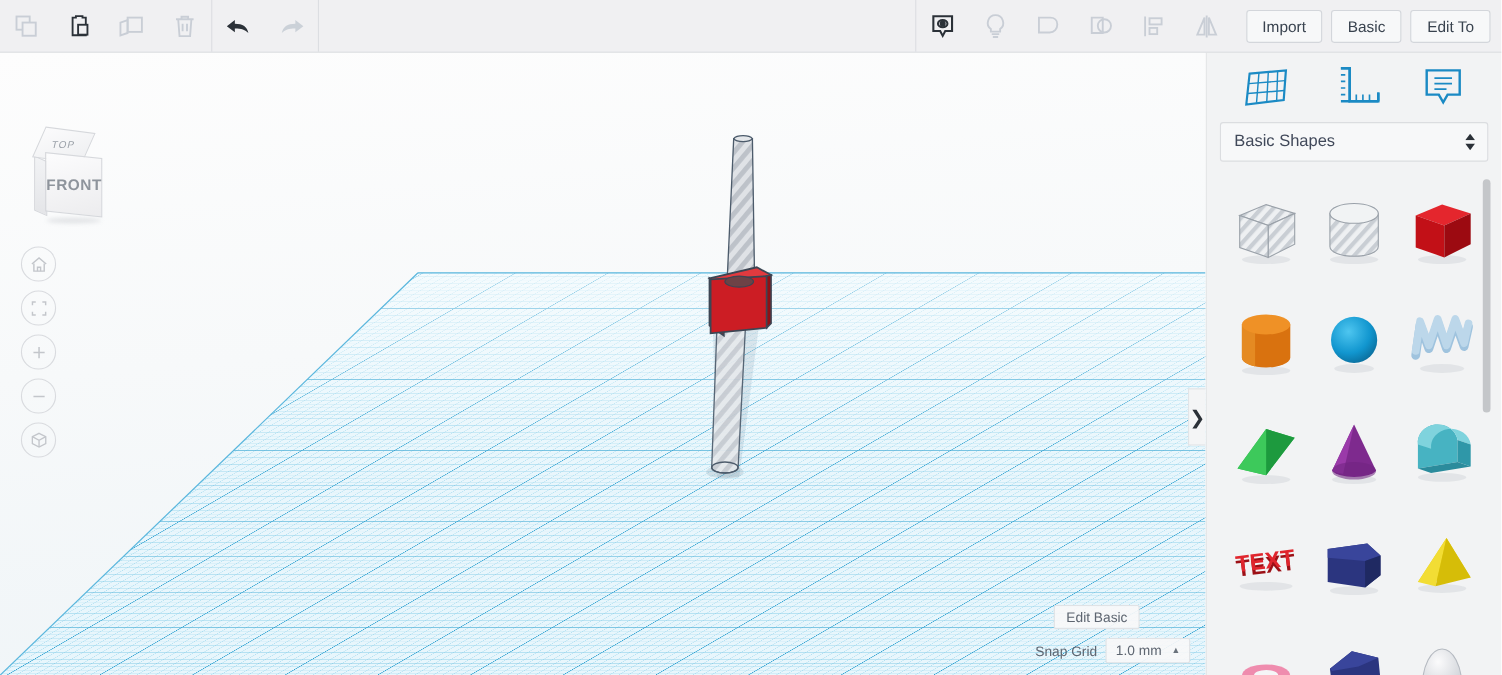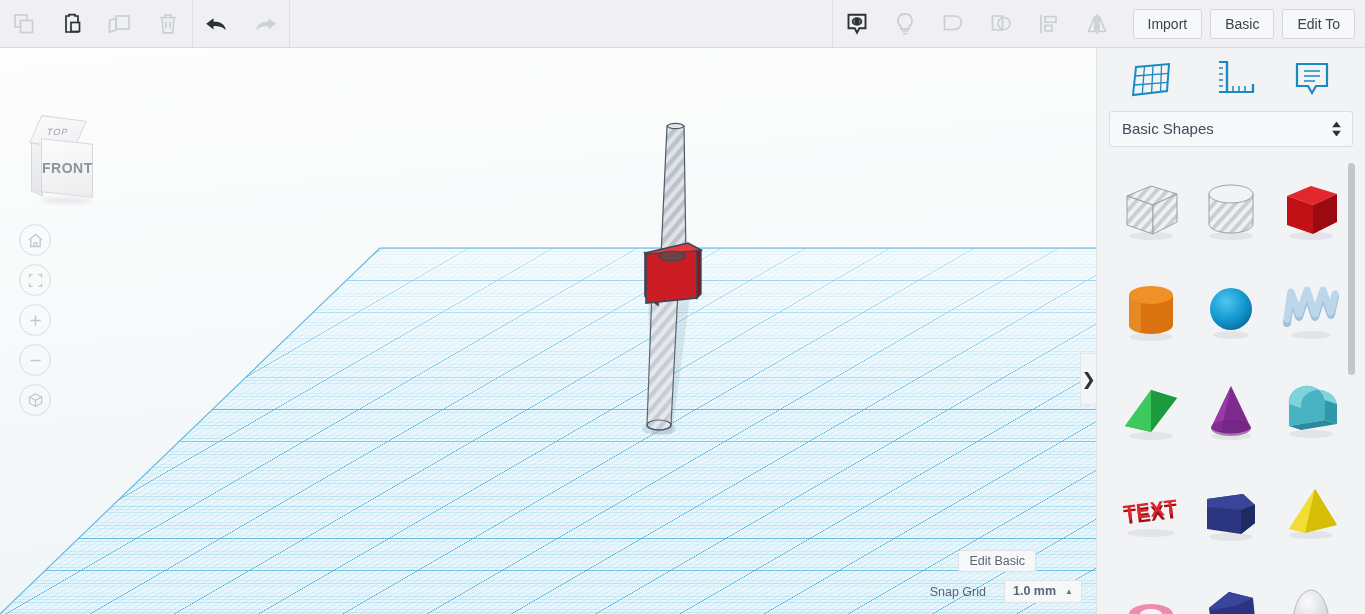--- a/index.html
+++ b/index.html
@@ -114,28 +114,28 @@
 
   
   .editgrid {
     position: absolute; right: 60px; bottom: 42px;
     height: 22px; padding: 0 10px;
     background: rgba(247,248,249,.93); border: 1px solid #e0e2e5; border-radius: 2px;
     font-size: 12.5px; color: #5d6570; line-height: 20px; cursor: pointer; z-index: 5;
   }
   .snaprow {
     position: absolute; right: 14px; bottom: 11px;
-    display: flex; align-items: center; gap: 18px; z-index: 5;
+    display: flex; align-items: center; gap: 8px; z-index: 5;
   }
   .snaplabel { font-size: 12.5px; color: #5d6570; }
   .snapsel {
     height: 23px; padding: 0 8px;
     background: rgba(247,248,249,.93); border: 1px solid #e0e2e5; border-radius: 2px;
     font-size: 12.5px; color: #5d6570; line-height: 21px;
-    display: flex; align-items: center; gap: 9px; cursor: pointer; font-weight: bold;
+    display: flex; align-items: center; gap: 9px; cursor: pointer;
   }
   .caret-up { font-size: 8px; color: #6a727c; }
 
   
   .rpanel {
     width: 269px; height: 566px;
     background: #f2f3f4;
     border-left: 1px solid #e0e1e3;
     display: flex; flex-direction: column;
   }

